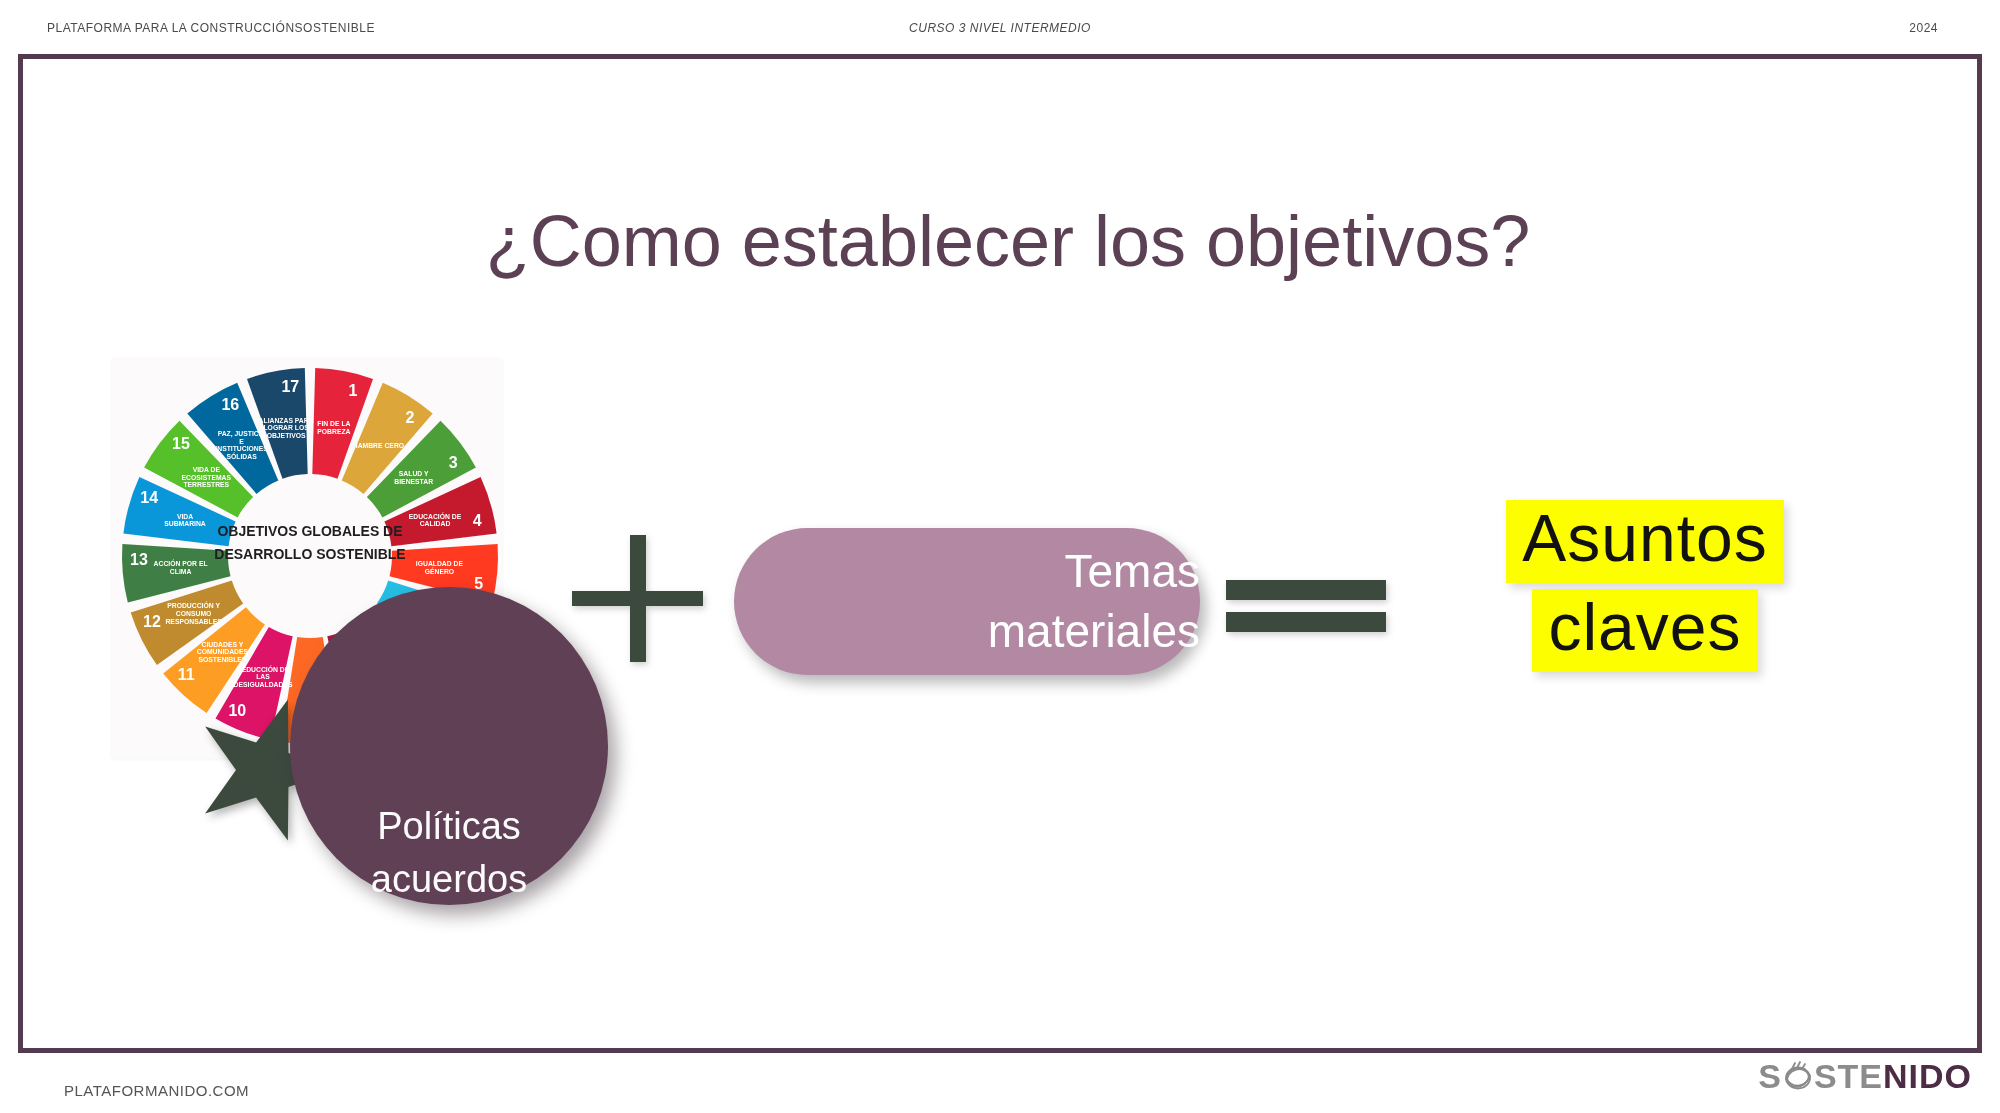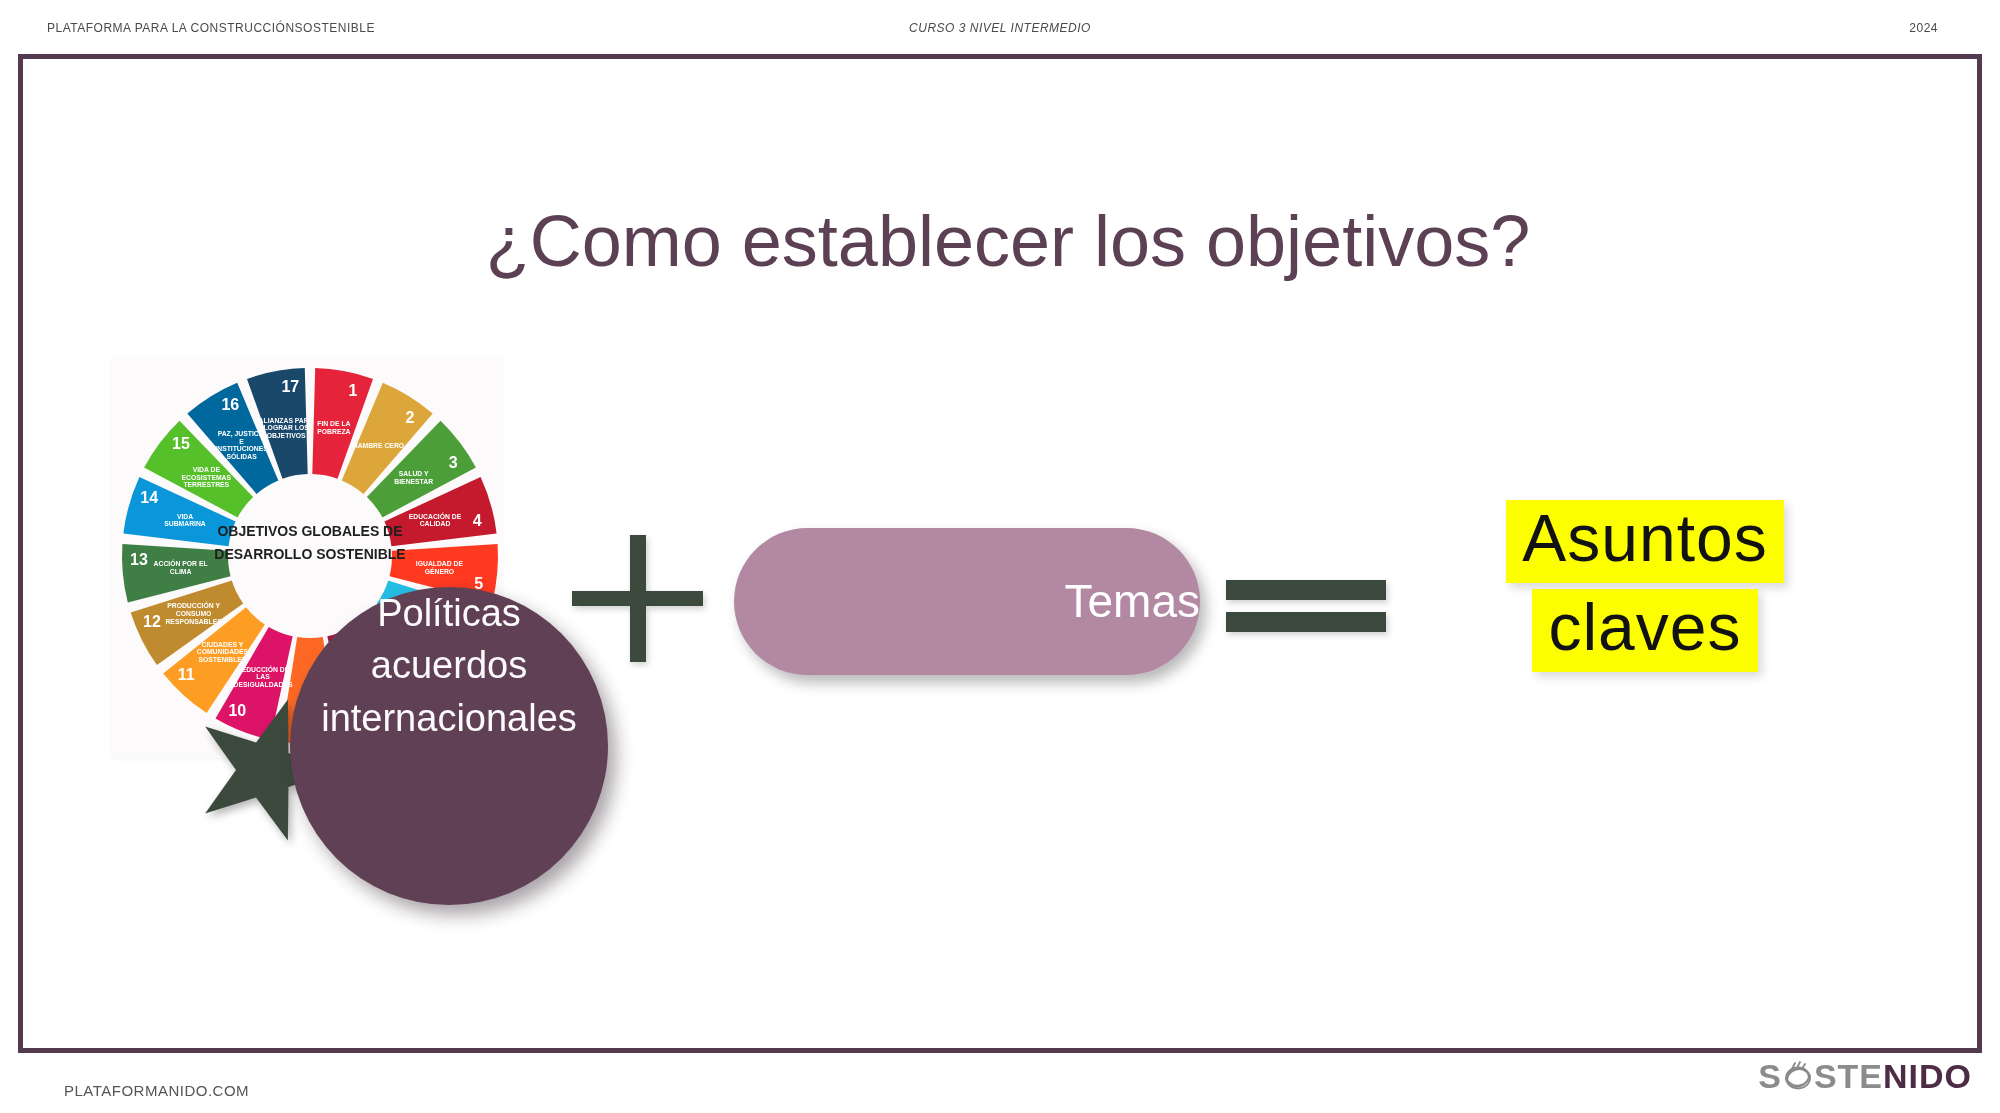--- a/index.html
+++ b/index.html
@@ -20,21 +20,21 @@
   .title{position:absolute;left:0;right:0;top:200px;text-align:center;
          font-size:72px;font-weight:500;color:var(--title);margin-left:16px;}
   .panel{position:absolute;left:112px;top:358px;width:390px;height:400px;
          background:#FCFAFA;box-shadow:0 1px 4px rgba(0,0,0,.05);z-index:1;}
   .panel svg{display:block;}
   .star{position:absolute;left:180px;top:685px;z-index:3;
         filter:drop-shadow(3px 4px 4px rgba(0,0,0,.30));}
   .star polygon{fill:var(--operator);}
   .policies-circle{position:absolute;left:290px;top:587px;width:318px;height:318px;
         border-radius:50%;background:var(--circle-bg);z-index:4;
-        display:flex;flex-direction:column;align-items:center;justify-content:flex-start;
+        display:flex;flex-direction:column;align-items:center;justify-content:flex-end;
         box-shadow:8px 10px 18px rgba(40,25,35,.40);
         color:#FDFAFC;font-size:38px;font-weight:500;line-height:1.38;text-align:center;}
   .plus{position:absolute;left:558px;top:530px;z-index:2;
         filter:drop-shadow(2px 3px 3px rgba(0,0,0,.18));}
   .plus rect{fill:var(--operator);}
   .pill{position:absolute;left:734px;top:528px;width:466px;height:147px;border-radius:74px;
         background:var(--pill-bg);z-index:2;box-shadow:6px 8px 14px rgba(0,0,0,.28);
         display:flex;flex-direction:column;align-items:flex-end;justify-content:center;
         color:#ffffff;font-size:46px;font-weight:500;line-height:1.3;text-align:center;}
   .equals{position:absolute;left:1226px;top:580px;width:160px;z-index:2;
@@ -121,30 +121,30 @@
       </svg>
   </div>
 
   <svg class="star" width="170" height="170" viewBox="-85 -85 170 170">
     <polygon transform="rotate(18)" points="0,-74 17,-23.5 70.4,-22.9 27.6,9 43.5,59.9 0,29 -43.5,59.9 -27.6,9 -70.4,-22.9 -17,-23.5"></polygon>
   </svg>
 
   <div class="policies-circle">
     <span>Políticas</span>
     <span>acuerdos</span>
-    <span>internacionales</span>
   </div>
 
   <svg class="plus" width="160" height="140" viewBox="0 0 160 140">
     <rect x="14" y="61" width="131" height="15"></rect>
     <rect x="72" y="5" width="16" height="127"></rect>
   </svg>
 
   <div class="pill">
     <span>Temas</span>
+    <span>materiales</span>
   </div>
 
   <div class="equals">
     <div class="bar"></div>
     <div class="bar"></div>
   </div>
 
   <div class="result">
     <div class="row"><span class="hl">Asuntos</span></div>
     <div class="row"><span class="hl">claves</span></div>

